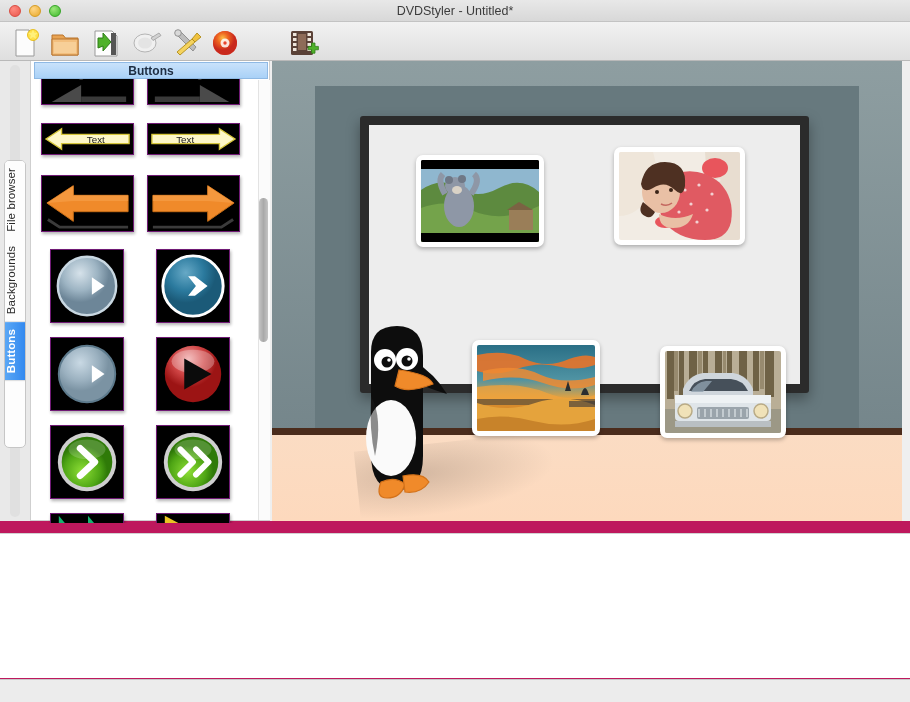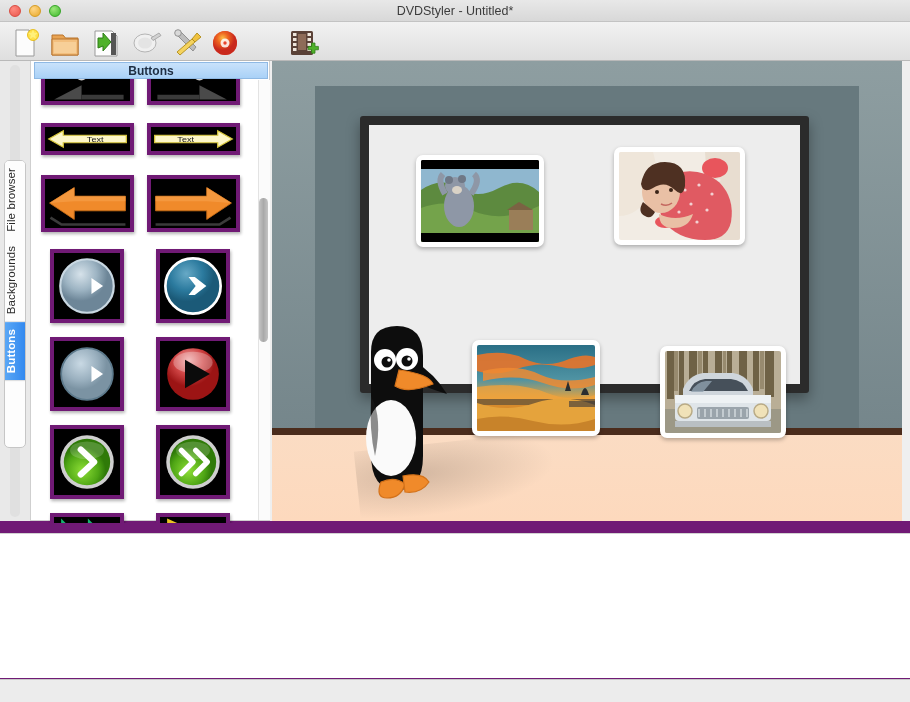--- a/index.html
+++ b/index.html
@@ -2,21 +2,21 @@
 <html><head>
 <meta charset="utf-8">
 <style>
   * { box-sizing: border-box; margin:0; padding:0; }
   html,body { width:910px; height:702px; overflow:hidden; }
   body {
     font-family: "Liberation Sans", sans-serif;
     background:#ececec;
     -webkit-font-smoothing:antialiased;
   }
-  #app { position:relative; width:910px; height:702px; background:#701a75; }
+  #app { position:relative; width:910px; height:702px; background:#be185d; }
 
   
   .titlebar{
     position:absolute; left:0; top:0; width:910px; height:22px;
     background:linear-gradient(#e8e8e8,#d8d8d8);
     border-bottom:1px solid #c3c3c3;
   }
   .traffic{ position:absolute; left:9px; top:5px; display:flex; gap:8px; }
   .dot{ width:12px;height:12px;border-radius:50%;display:block; }
   .dot.red{ background:radial-gradient(circle at 35% 30%,#ff8a80,#e9564c); border:1px solid #d94b41;}
@@ -73,21 +73,21 @@
     text-align:center; font-size:12px; font-weight:bold; color:#1d2d42;
     line-height:16px;
   }
   .btngrid{
     position:absolute; left:34px; top:79px; width:228px; height:444px;
     overflow:hidden;
   }
   .btncell{
     position:absolute; background:#000;
     box-shadow:1px 2px 3px rgba(0,0,0,.30);
-    border:4px solid #701a75; overflow:hidden;
+    border:1px solid #701a75; overflow:hidden;
   }
   .btncell svg{ display:block; width:100%; height:100%; }
 
   
   .panel-scroll{
     position:absolute; left:258px; top:80px; width:12px; height:440px;
     background:#fbfbfb; border-left:1px solid #e3e3e3;
   }
   .panel-thumb{
     position:absolute; left:259px; top:198px; width:9px; height:144px;

